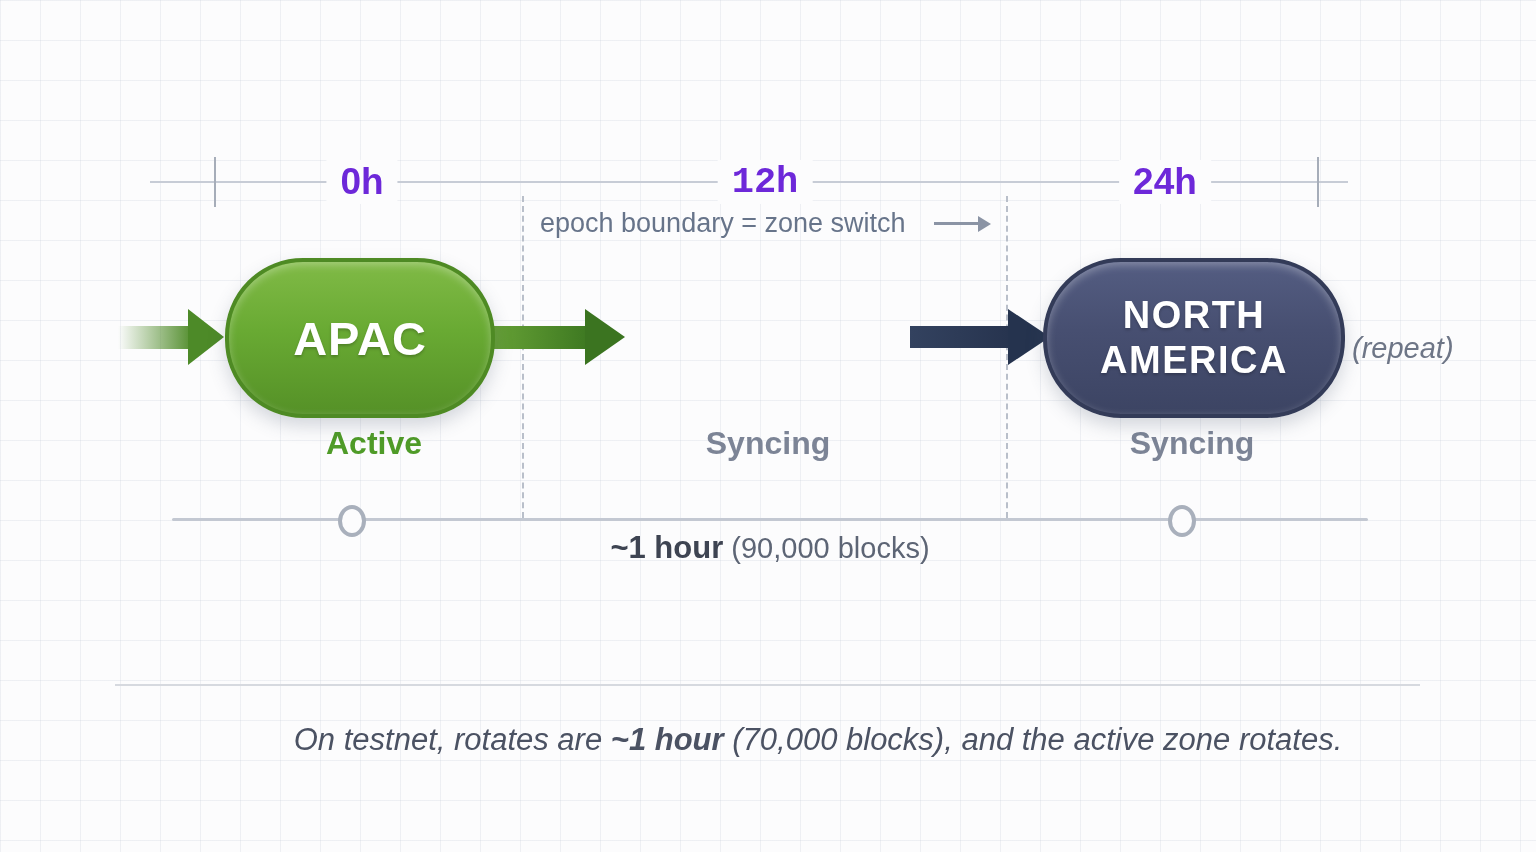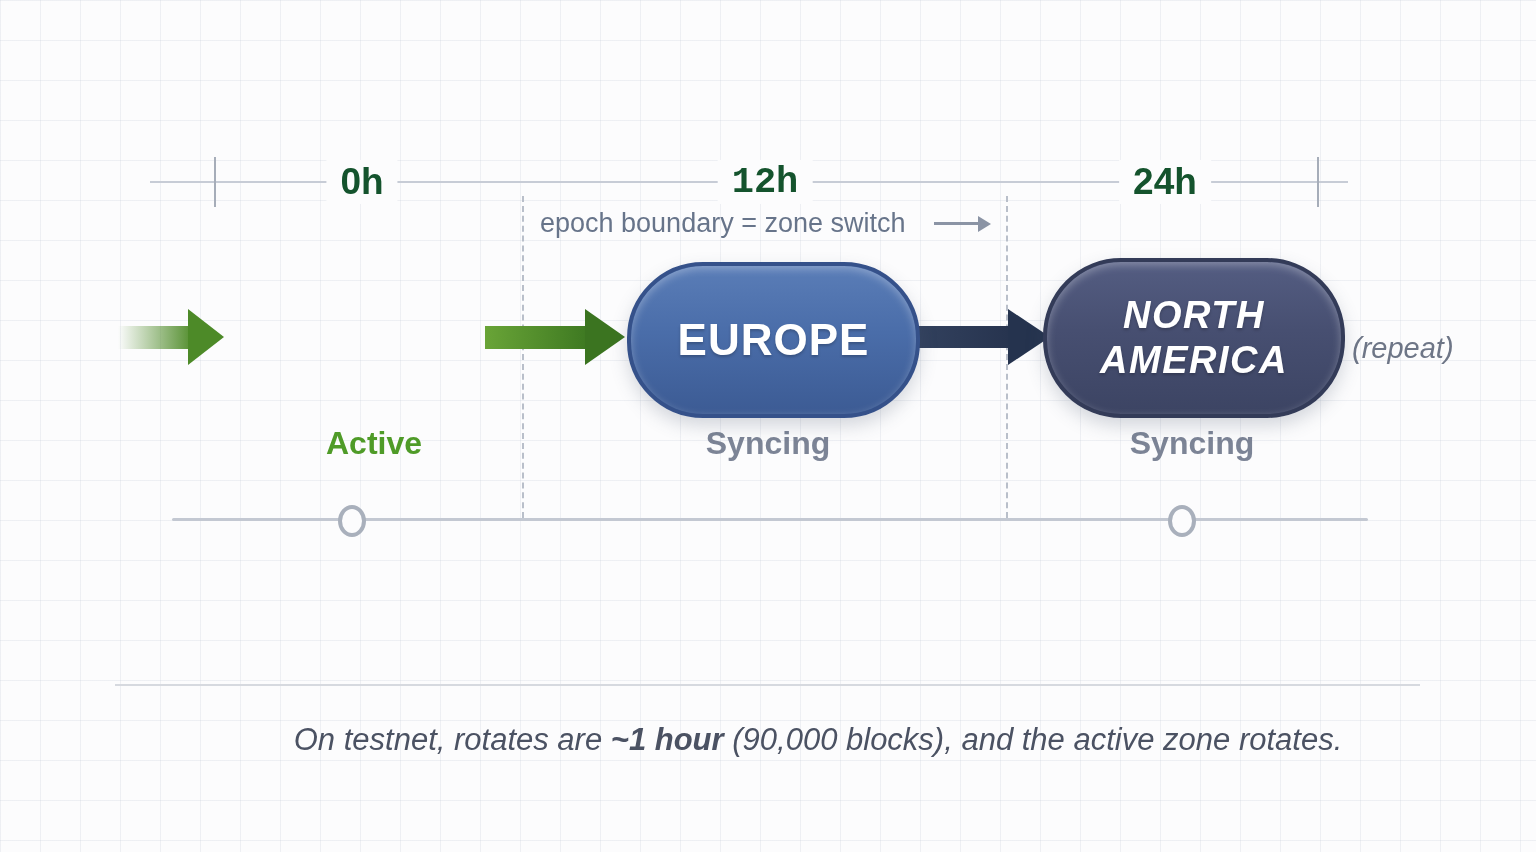--- a/index.html
+++ b/index.html
@@ -12,21 +12,21 @@
     background-size:40px 40px;
     font-family:"Liberation Sans","DejaVu Sans",sans-serif;
   }
   .abs{position:absolute;}
 
   
   .tl-line{top:181px;left:150px;width:1198px;height:2px;background:#c7ccd6;z-index:1;}
   .tl-tick{width:2px;height:50px;top:157px;background:#a6adb9;z-index:1;}
   .tl-label{
     top:160px;transform:translateX(-50%);
-    font-size:37px;font-weight:700;color:#14532d;
+    font-size:37px;font-weight:700;color:#6d28d9;
     background:#fcfcfd;padding:0 14px;z-index:2;line-height:44px;
   }
 
   
   .annot{top:208px;left:540px;width:460px;display:flex;align-items:center;gap:28px;z-index:2;}
   .annot-text{font-size:27px;color:#67748a;white-space:nowrap;}
   .annot-arrow{display:flex;align-items:center;}
   .annot-arrow .shaft{width:44px;height:3px;background:#8b94a5;}
   .annot-arrow .head{width:0;height:0;border-top:8px solid transparent;border-bottom:8px solid transparent;border-left:13px solid #8b94a5;}
 
@@ -46,21 +46,21 @@
     border:4px solid #4e8a24;font-size:47px;
   }
   .pill-europe{
     left:627px;top:262px;width:285px;height:148px;border-radius:76px;
     background:linear-gradient(180deg,#5a7db7 0%,#4a6da9 45%,#3c5b94 100%);
     border:4px solid #35518a;font-size:44px;
   }
   .pill-na{
     left:1043px;top:258px;width:294px;height:152px;border-radius:78px;
     background:linear-gradient(180deg,#545d82 0%,#474f71 45%,#3c4463 100%);
-    border:4px solid #333b58;font-size:38px;font-style:italic;
+    border:4px solid #333b58;font-size:38px;
   }
   .pill-na .pill-label{width:232px;line-height:1.18;letter-spacing:1.5px;}
 
   .status{top:425px;transform:translateX(-50%);font-size:32px;font-weight:700;z-index:2;white-space:nowrap;}
   .status-active{color:#4f9b28;}
   .status-sync{color:#7c8496;font-weight:600;}
 
   .repeat-note{top:332px;left:1352px;width:130px;font-size:29px;font-style:italic;color:#6e7687;z-index:2;}
 
   
@@ -126,35 +126,39 @@
   </div>
   <div class="abs arrow arrow-green">
     <span class="a-shaft"></span>
       <span class="a-head"></span>
   </div>
   <div class="abs arrow arrow-navy">
     <span class="a-shaft"></span>
       <span class="a-head"></span>
   </div>
 
-  <div class="abs pill pill-europe">
-    <span class="pill-label">EUROPE</span>
+  <div class="abs pill pill-apac">
+    <span class="pill-label">APAC</span>
   </div>
   <div class="abs pill pill-na">
     <span class="pill-label">NORTH AMERICA</span>
   </div>
 
   <div class="abs status status-active" style="left:374px;">Active</div>
   <div class="abs status status-sync" style="left:768px;">Syncing</div>
   <div class="abs status status-sync" style="left:1192px;">Syncing</div>
 
   <div class="abs repeat-note">(repeat)</div>
 
   <div class="abs epoch-line"></div>
   <div class="abs epoch-dot" style="left:338px;top:505px;"></div>
   <div class="abs epoch-dot" style="left:1168px;top:505px;"></div>
+  <div class="abs epoch-label">
+    <span class="bold">~1 hour</span>
+    <span>(90,000 blocks)</span>
+  </div>
 
   <div class="abs divider"></div>
   <div class="abs caption">
-    <span>On testnet, rotates are </span><span class="bold">~1 hour</span><span> (90,000 blocks), and the active zone rotates.</span>
+    <span>On testnet, rotates are </span><span class="bold">~1 hour</span><span> (70,000 blocks), and the active zone rotates.</span>
   </div>
 
 </div>
 
 </body></html>

